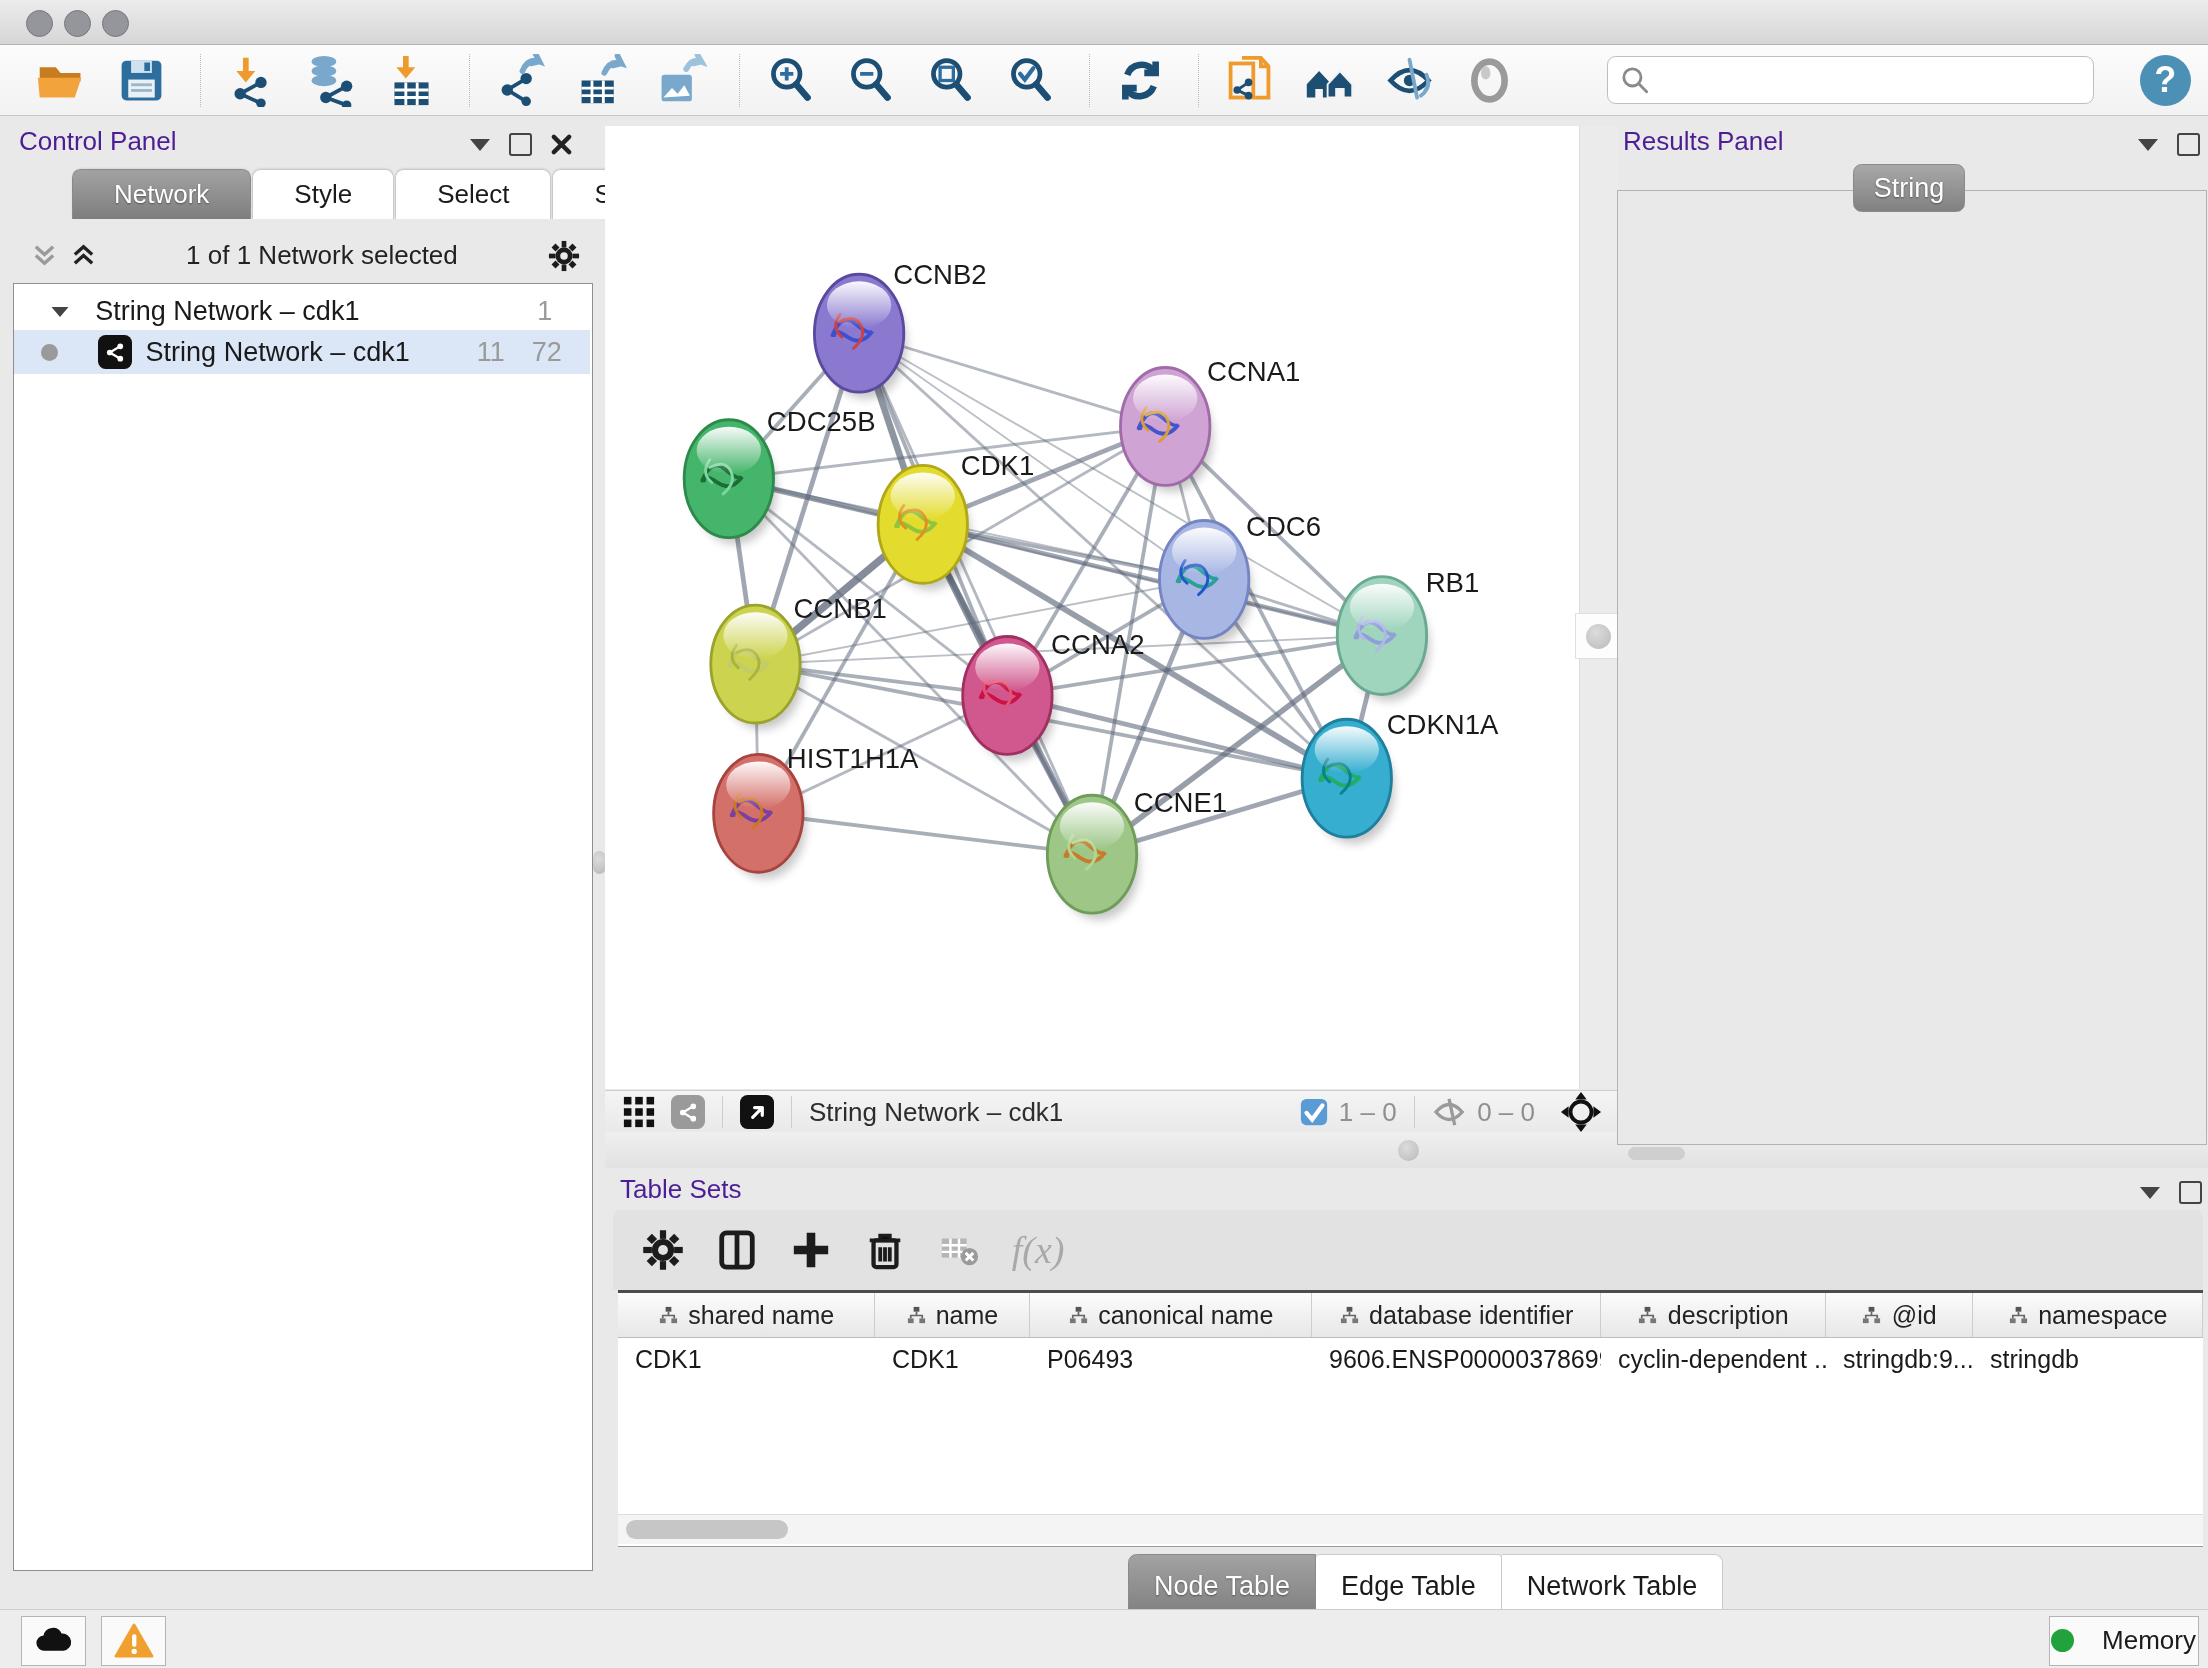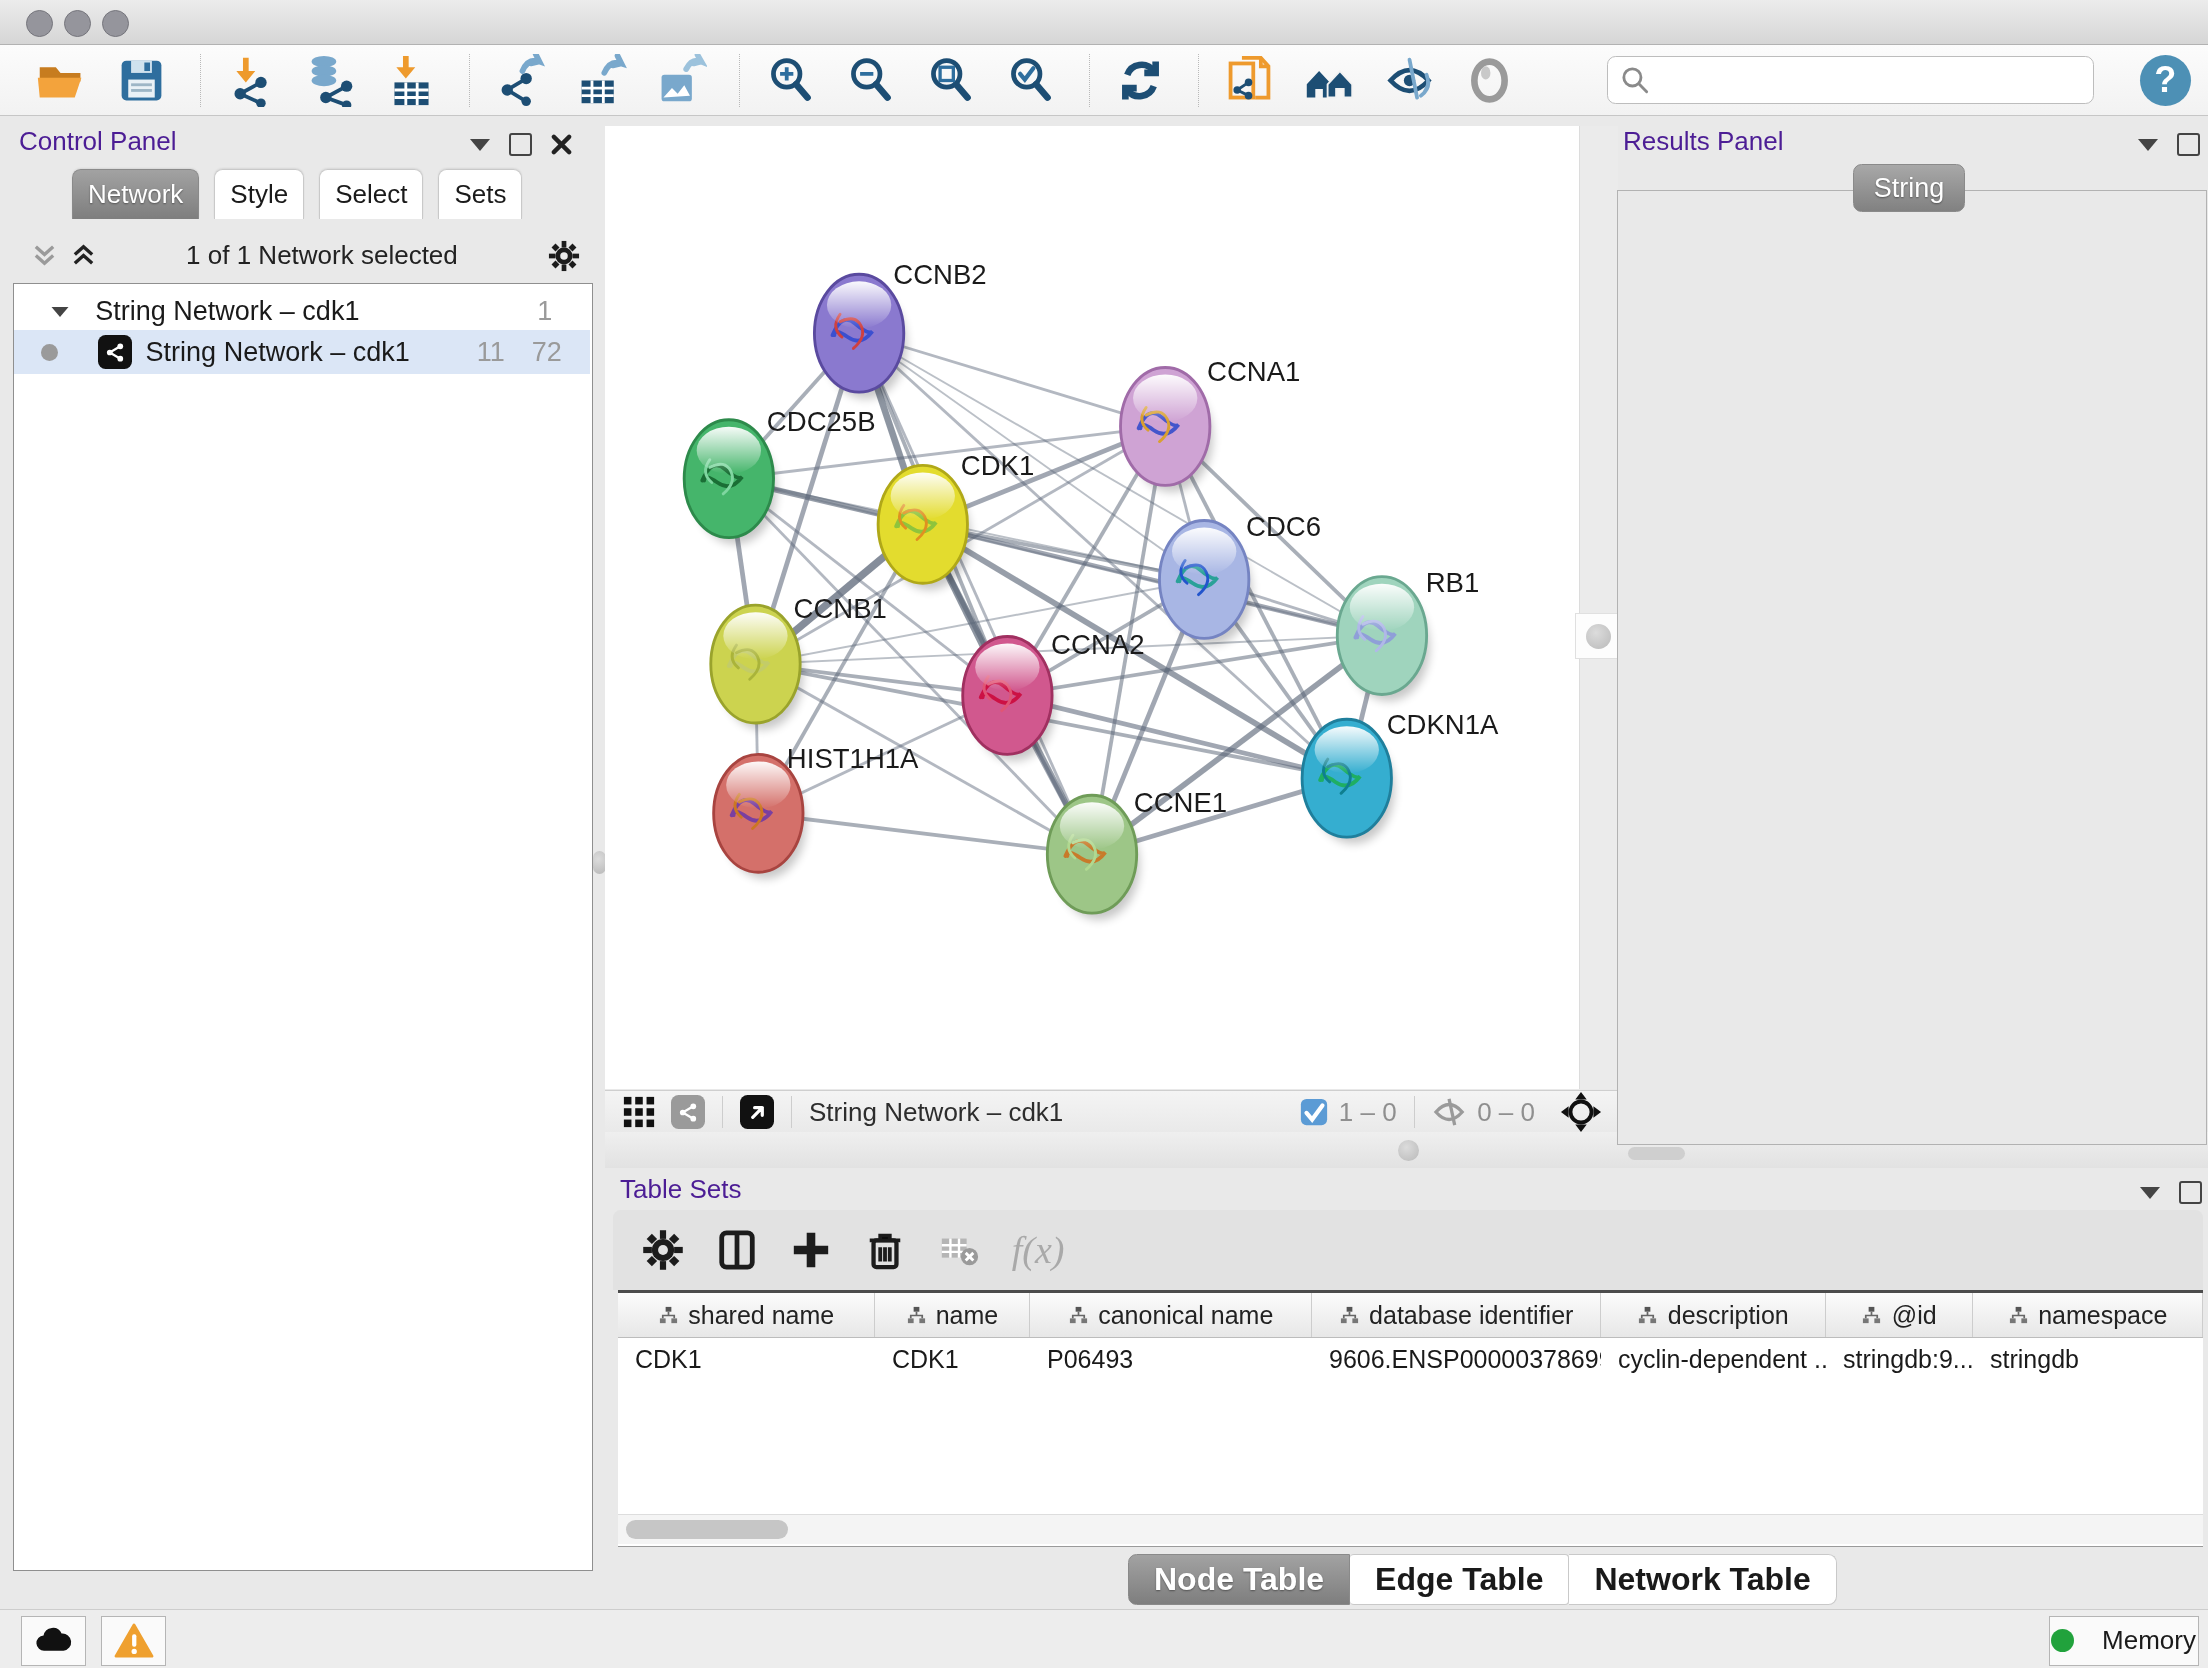--- a/index.html
+++ b/index.html
@@ -31,21 +31,21 @@
   .ptitle{font-size:26px;color:#4c1d95;}
   .wctrl{display:flex;align-items:center;gap:19px;}
   .tri-down{width:0;height:0;border-left:10.5px solid transparent;border-right:10.5px solid transparent;border-top:12.4px solid #444;}
   .boxg{width:19px;height:19px;border:2.9px solid #444;border-radius:2.9px;background:transparent;}
   
   .cp-title{left:19px;top:126px;}
   .cp-ctrl{left:470px;top:133px;}
   .tabs{display:flex;align-items:flex-end;}
   .tab{height:49px;border:1px solid #c9c9c9;border-bottom:none;background:#fff;
     border-radius:8.6px 8.6px 0 0;display:flex;align-items:center;justify-content:center;
-    font-size:26px;padding:0 15px;margin-right:15px;box-shadow:0 -1px 1.9px rgba(0,0,0,.08);text-align:center;}
+    font-size:26px;padding:0 41px;margin-right:1px;box-shadow:0 -1px 1.9px rgba(0,0,0,.08);text-align:center;}
   .tab.sel{background:linear-gradient(#a2a2a2,#7e7e7e);color:#fff;border-color:#8a8a8a;
     text-shadow:0 1px 1.9px rgba(0,0,0,.4);}
   .cp-tabs{left:72px;top:169px;}
   .cp-sub{left:13.3px;top:228px;width:582px;height:55px;display:flex;align-items:center;
     background:#e9e9e9;}
   .cp-sub .status{flex:1;text-align:center;font-size:26px;color:#222;}
   .treebox{left:13.3px;top:283px;width:580px;height:1288px;background:#fff;border:1.9px solid #8f8f8f;box-sizing:border-box;}
   .trow{position:absolute;left:0;width:576px;height:44px;display:flex;align-items:center;font-size:27px;}
   .trow .cnt{color:#9a9a9a;}
   .sharebadge{width:34px;height:34px;border-radius:7.6px;background:#111;display:flex;align-items:center;justify-content:center;}
@@ -92,22 +92,22 @@
   .fxlbl{font-family:"Liberation Serif",serif;font-style:italic;font-size:38px;color:#a9a9a9;margin-left:5.7px;}
   .tablebox{left:618px;top:1290px;width:1585px;height:253px;background:#fff;border-top:3.8px solid #4c4c4c;border-bottom:1px solid #9a9a9a;overflow:hidden;}
   .thead{display:flex;height:44px;background:linear-gradient(#fcfcfc,#e7e7e7);border-bottom:1px solid #bcbcbc;}
   .th{display:flex;align-items:center;justify-content:center;font-size:25px;color:#222;
     border-right:1px solid #cdcdcd;box-sizing:border-box;gap:9.5px;overflow:hidden;white-space:nowrap;}
   .trowdata{display:flex;height:42px;}
   .td{font-size:25px;display:flex;align-items:center;padding-left:17px;box-sizing:border-box;overflow:hidden;white-space:nowrap;}
   .hscroll{left:618px;top:1514px;width:1585px;height:28.5px;background:#f4f4f4;border-top:1px solid #ddd;}
   .hthumb{position:absolute;left:7.6px;top:4.8px;width:162px;height:19px;border-radius:9.5px;background:#c6c6c6;}
   .btabs{left:1128px;top:1554px;display:flex;}
-  .btab{height:49px;padding:0 25px;background:#fff;border:1px solid #c9c9c9;font-size:32px;
-    display:flex;align-items:center;justify-content:center;border-radius:8.6px 0 0 8.6px;font-weight:bold;}
+  .btab{height:49px;padding:7px 25px;background:#fff;border:1px solid #c9c9c9;font-size:27px;
+    display:flex;align-items:center;justify-content:center;border-radius:8.6px 0 0 8.6px;}
   .btab + .btab{border-left:none;border-radius:4px;}
   .btab:last-child{border-radius:0 8.6px 8.6px 0;}
   .btab.sel{background:linear-gradient(#a2a2a2,#7e7e7e);color:#fff;text-shadow:0 1px 1.9px rgba(0,0,0,.4);border-color:#8a8a8a;}
   
   .statusbar{left:0;top:1609px;width:2208px;height:59px;background:#ededed;border-top:1px solid #cdcdcd;}
   .sqbtn{position:absolute;top:5.7px;width:63px;height:48px;background:#fafafa;border:1.9px solid #b5b5b5;
     display:flex;align-items:center;justify-content:center;}
   .membtn{position:absolute;right:9.5px;top:5.7px;width:148px;height:48px;background:#fafafa;border:1.9px solid #b5b5b5;
     display:flex;align-items:center;justify-content:center;gap:28px;font-size:26px;}
   .memdot{width:23px;height:23px;border-radius:50%;background:#21a23c;}

